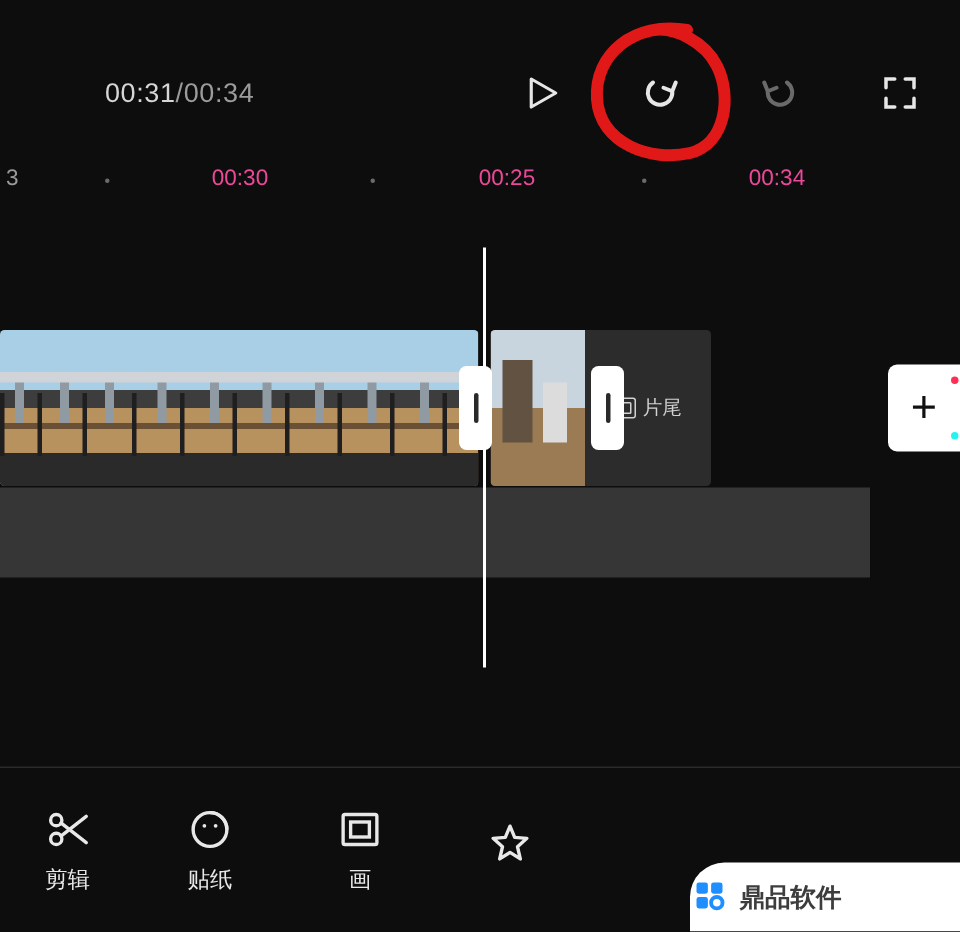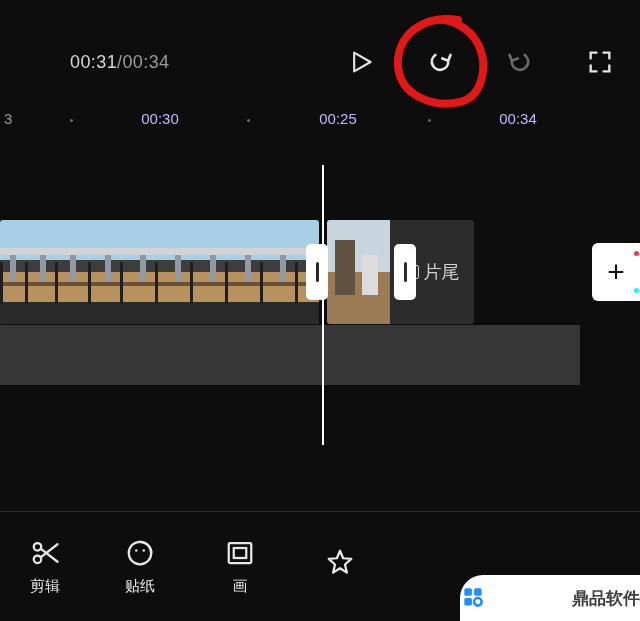--- a/index.html
+++ b/index.html
@@ -9,27 +9,27 @@
   .time-display { position: absolute; left: 22px; font-size: 18px; color: #9c9c9c; letter-spacing: 0.4px; }
   .time-display .cur { color: #d6d6d6; }
   .top-icons { position: absolute; right: 0; display: flex; align-items: center; }
   .top-icon { width: 80px; height: 48px; display: flex; align-items: center; justify-content: center; }
   .top-icon svg { width: 28px; height: 28px; }
 
   .circle-annot { position: absolute; top: 8px; left: 388px; width: 102px; height: 105px; pointer-events: none; }
 
   .ruler { position: absolute; top: 110px; left: 0; right: 0; height: 22px; }
   .ruler .dot { position: absolute; top: 9px; width: 3px; height: 3px; background: #6a6a6a; border-radius: 50%; }
-  .ruler .tlabel { position: absolute; top: 0; font-size: 15px; color: #c4b5fd; transform: translateX(-50%); }
+  .ruler .tlabel { position: absolute; top: 0; font-size: 15px; color: #ec4899; transform: translateX(-50%); }
   .ruler .edge { top: 0; font-size: 15px; color: #9a9a9a; position: absolute; }
 
   .timeline { position: absolute; top: 220px; left: 0; right: 0; height: 165px; }
   .clip1 { position: absolute; left: 0; top: 0; width: 319px; height: 104px; overflow: hidden; border-radius: 3px; }
   .clip2 { position: absolute; left: 327px; top: 0; width: 63px; height: 104px; overflow: hidden; border-radius: 3px 0 0 3px; background: #312822; }
-  .tail-tag { position: absolute; left: 390px; top: 0; width: 84px; height: 104px; background: #2c2c2c; border-radius: 0 3px 3px 0; display: flex; align-items: center; justify-content: center; gap: 5px; color: #d2d2d2; font-size: 18px; }
+  .tail-tag { position: absolute; left: 390px; top: 0; width: 84px; height: 104px; background: #2c2c2c; border-radius: 0 3px 3px 0; display: flex; align-items: center; justify-content: center; gap: 5px; color: #d2d2d2; font-size: 13px; }
   .tail-tag .box { width: 14px; height: 14px; border: 1.6px solid #d2d2d2; border-radius: 2px; position: relative; flex-shrink: 0; }
   .tail-tag .box::after { content: ""; position: absolute; inset: 2px; border: 1.6px solid #d2d2d2; border-radius: 1px; }
 
   .white-handle { position: absolute; top: 24px; width: 22px; height: 56px; background: #fff; border-radius: 5px; display: flex; align-items: center; justify-content: center; }
   .white-handle::after { content: ""; width: 3px; height: 20px; background: #2a2a2a; border-radius: 2px; }
   .handle-left { left: 306px; }
   .handle-right { left: 394px; }
 
   .audio-track { position: absolute; top: 105px; left: 0; width: 580px; height: 60px; background: #363636; }
 
@@ -40,21 +40,21 @@
   .add-btn .dot-b { position: absolute; right: 1px; bottom: 8px; width: 5px; height: 5px; background: #25f4ee; border-radius: 50%; }
 
   .thumb-svg { width: 100%; height: 100%; display: block; }
 
   .tool-bar { position: absolute; bottom: 0; left: 0; right: 0; height: 110px; border-top: 1px solid #2a2a2a; display: flex; background: #0d0d0d; }
   .tool { width: 100px; height: 100%; display: flex; flex-direction: column; align-items: center; justify-content: center; gap: 9px; }
   .tool svg { width: 30px; height: 30px; }
   .tool span { font-size: 15px; color: #e8e8e8; }
   .tool.cut { width: 90px; }
 
-  .watermark { position: absolute; right: 0; bottom: 0; width: 180px; height: 46px; background: #fff; border-radius: 23px 0 0 0; display: flex; align-items: center; justify-content: space-between; gap: 7px; color: #3d3d3d; font-size: 17px; font-weight: 600; }
+  .watermark { position: absolute; right: 0; bottom: 0; width: 180px; height: 46px; background: #fff; border-radius: 23px 0 0 0; display: flex; align-items: center; justify-content: flex-start; gap: 7px; color: #3d3d3d; font-size: 17px; font-weight: 600; }
   .watermark svg { width: 26px; height: 26px; }
 </style>
 </head>
 <body>
 
 <div class="top-bar">
   <div class="time-display">
     <span class="cur">00:31</span><span>/</span><span>00:34</span>
   </div>
   <div class="top-icons">

